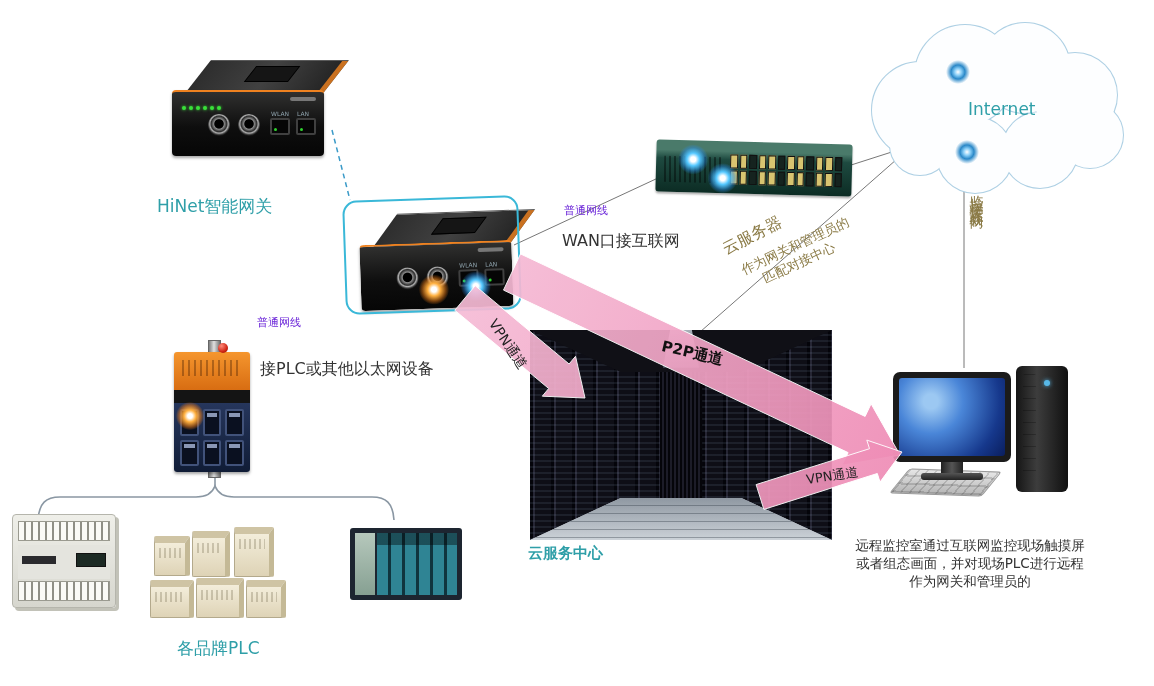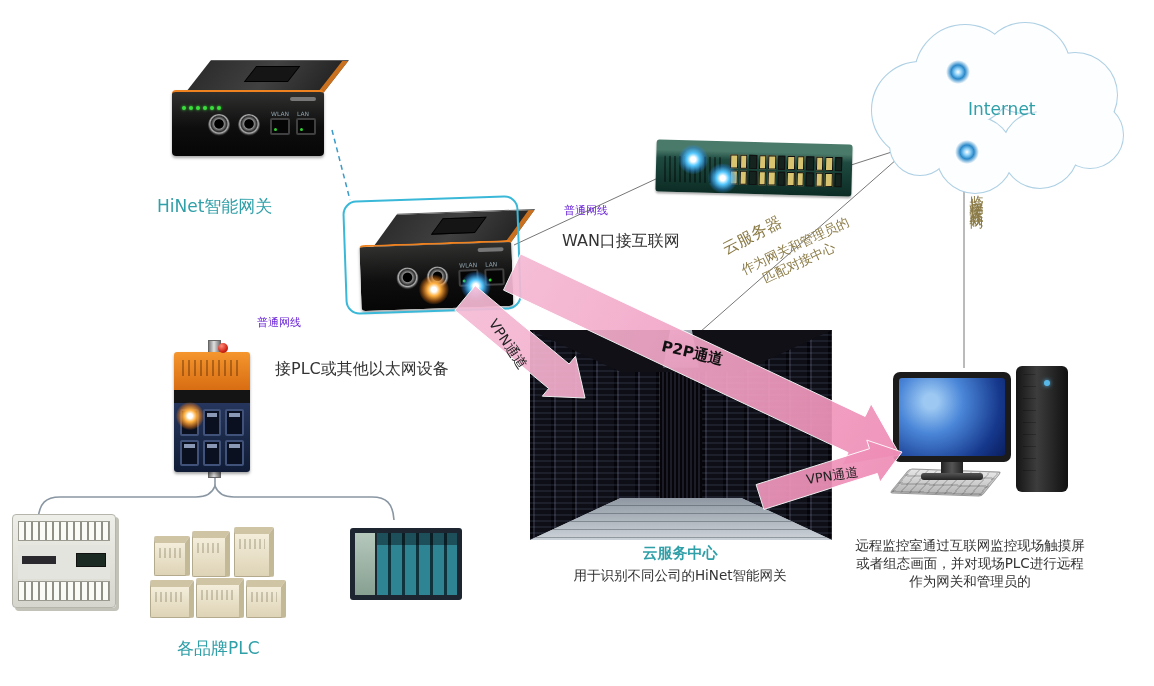--- a/index.html
+++ b/index.html
@@ -21,22 +21,22 @@
   #lbl-cable-wan{left:564px;top:203px}
   #lbl-wan-note{left:562px;top:231px}
   #lbl-cloud-server{left:724px;top:240px;font-size:16px;transform:rotate(-27deg);transform-origin:left center}
   #lbl-cloud-note{left:746px;top:262px;font-size:13px;line-height:1.3;transform:rotate(-25deg);transform-origin:left center}
   #lbl-cloud-note .ln2{margin-left:16px}
   #lbl-monitor-access{left:968px;top:184px;font-size:14px;writing-mode:vertical-rl;letter-spacing:3px;white-space:normal;height:170px}
   #lbl-vpn-left{left:499px;top:316px;font-size:14px;transform:rotate(56deg);transform-origin:left top}
   #lbl-p2p{left:664px;top:337px;font-size:15px;font-weight:bold;color:#111;transform:rotate(13deg);transform-origin:left top}
   #lbl-vpn-right{left:806px;top:467px;font-size:13px;transform:rotate(-9deg)}
   #lbl-cable-lan{left:257px;top:315px}
-  #lbl-lan-note{left:275px;top:359px}
-  #cloud-center-text{left:528px;top:544px;width:304px;text-align:center;white-space:normal}
+  #lbl-lan-note{left:260px;top:359px}
+  #cloud-center-text{left:528px;top:544px;width:304px;text-align:left;white-space:normal}
   .cc-title{color:#2f9fa8;font-weight:bold;font-size:15px;margin-bottom:3px}
   .cc-desc{font-size:13.5px;color:#333;line-height:1.35}
   #remote-text{left:820px;top:536px;width:300px;text-align:center;font-size:13.5px;color:#333;line-height:1.35;white-space:normal}
   #lbl-plc{left:177px;top:637px}
 
   
   .gateway{position:absolute;width:180px;height:100px;z-index:2}
   .gw-top{position:absolute;left:14px;top:0;width:138px;height:32px;background:linear-gradient(90deg,#2e2e2e,#414141 50%,#242424);border-top:1px solid #5a5a5a;transform:skewX(-38deg);transform-origin:left bottom}
   .gw-hump{position:absolute;left:50px;top:5px;width:44px;height:16px;background:#151515;border:1px solid #000}
   .gw-top-accent{position:absolute;right:0;top:0;width:6px;height:100%;background:#e87f20;opacity:.85}
@@ -334,21 +334,20 @@
     <div class="ln2">匹配对接中心</div>
   </div>
   <div class="lbl lbl-gold" id="lbl-monitor-access">监控端接入互联网</div>
   <div class="lbl lbl-dark" id="lbl-vpn-left">VPN通道</div>
   <div class="lbl" id="lbl-p2p">P2P通道</div>
   <div class="lbl lbl-dark" id="lbl-vpn-right">VPN通道</div>
   <div class="lbl lbl-orange" id="lbl-cable-lan">普通网线</div>
   <div class="lbl lbl-note" id="lbl-lan-note">接PLC或其他以太网设备</div>
   <div class="lbl" id="cloud-center-text">
     <div class="cc-title">云服务中心</div>
-    <div class="cc-desc">用于识别不同公司的HiNet智能网关</div>
   </div>
   <div class="lbl" id="remote-text">
     <div>远程监控室通过互联网监控现场触摸屏</div>
     <div>或者组态画面，并对现场PLC进行远程</div>
     <div>作为网关和管理员的</div>
   </div>
   <div class="lbl lbl-teal" id="lbl-plc">各品牌PLC</div>
 
 </div>
 

